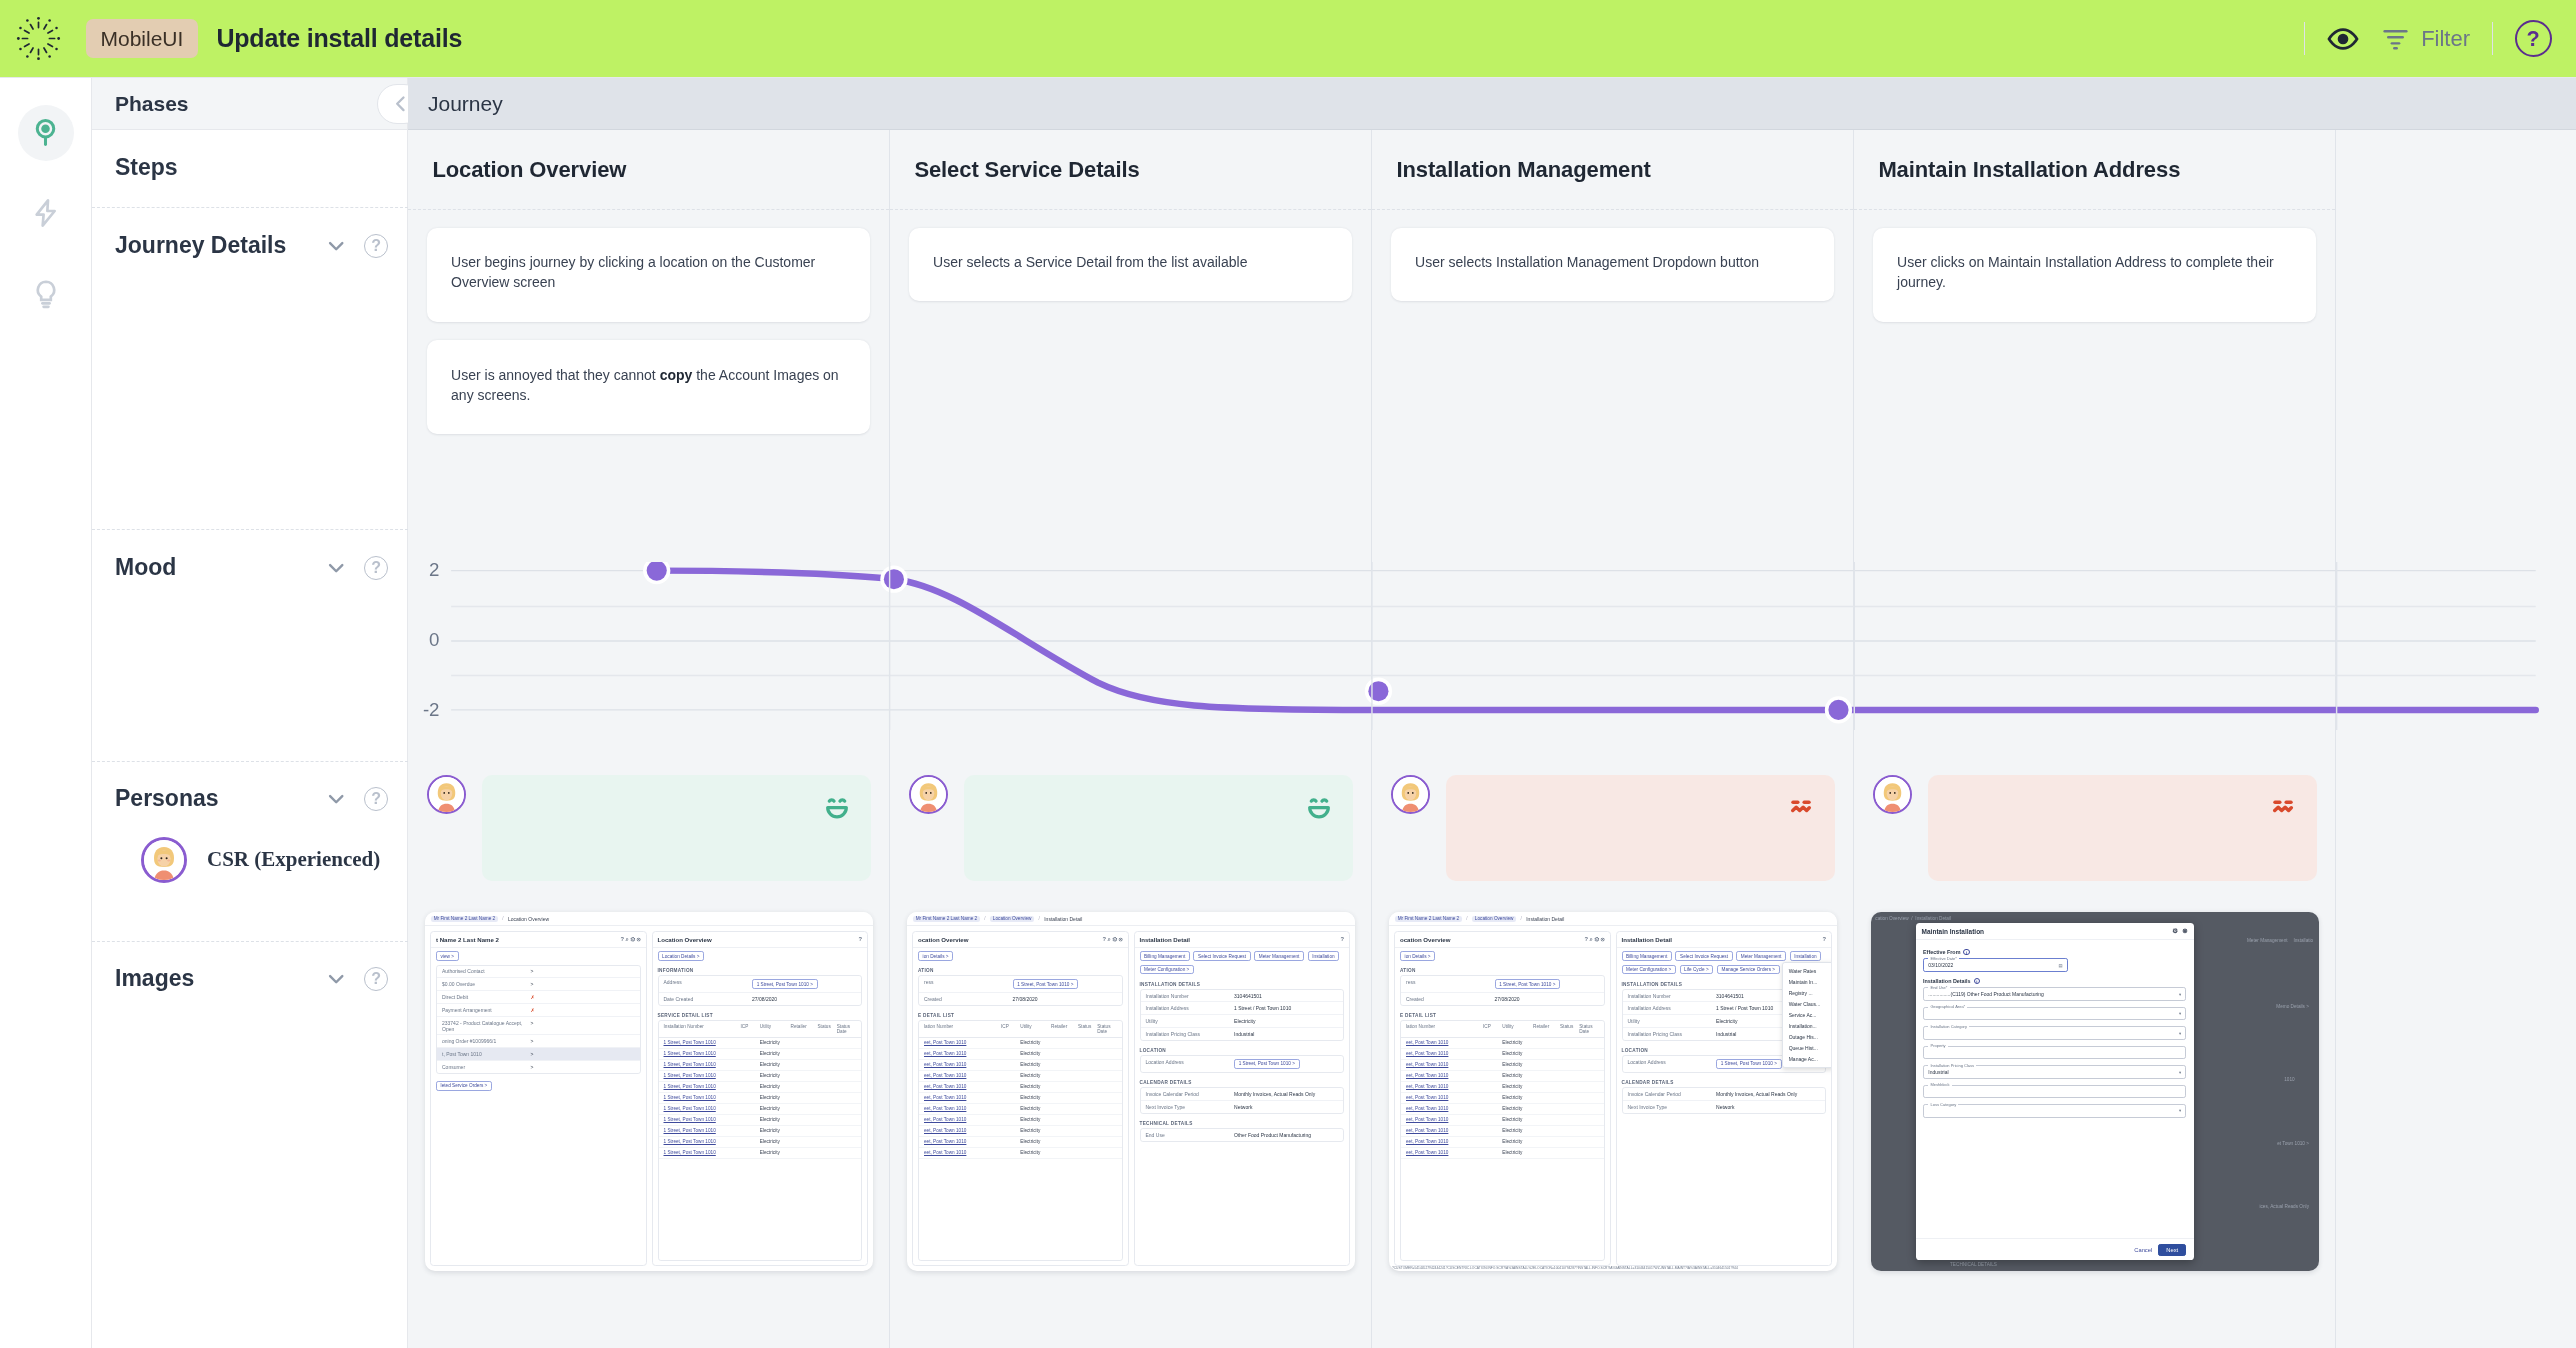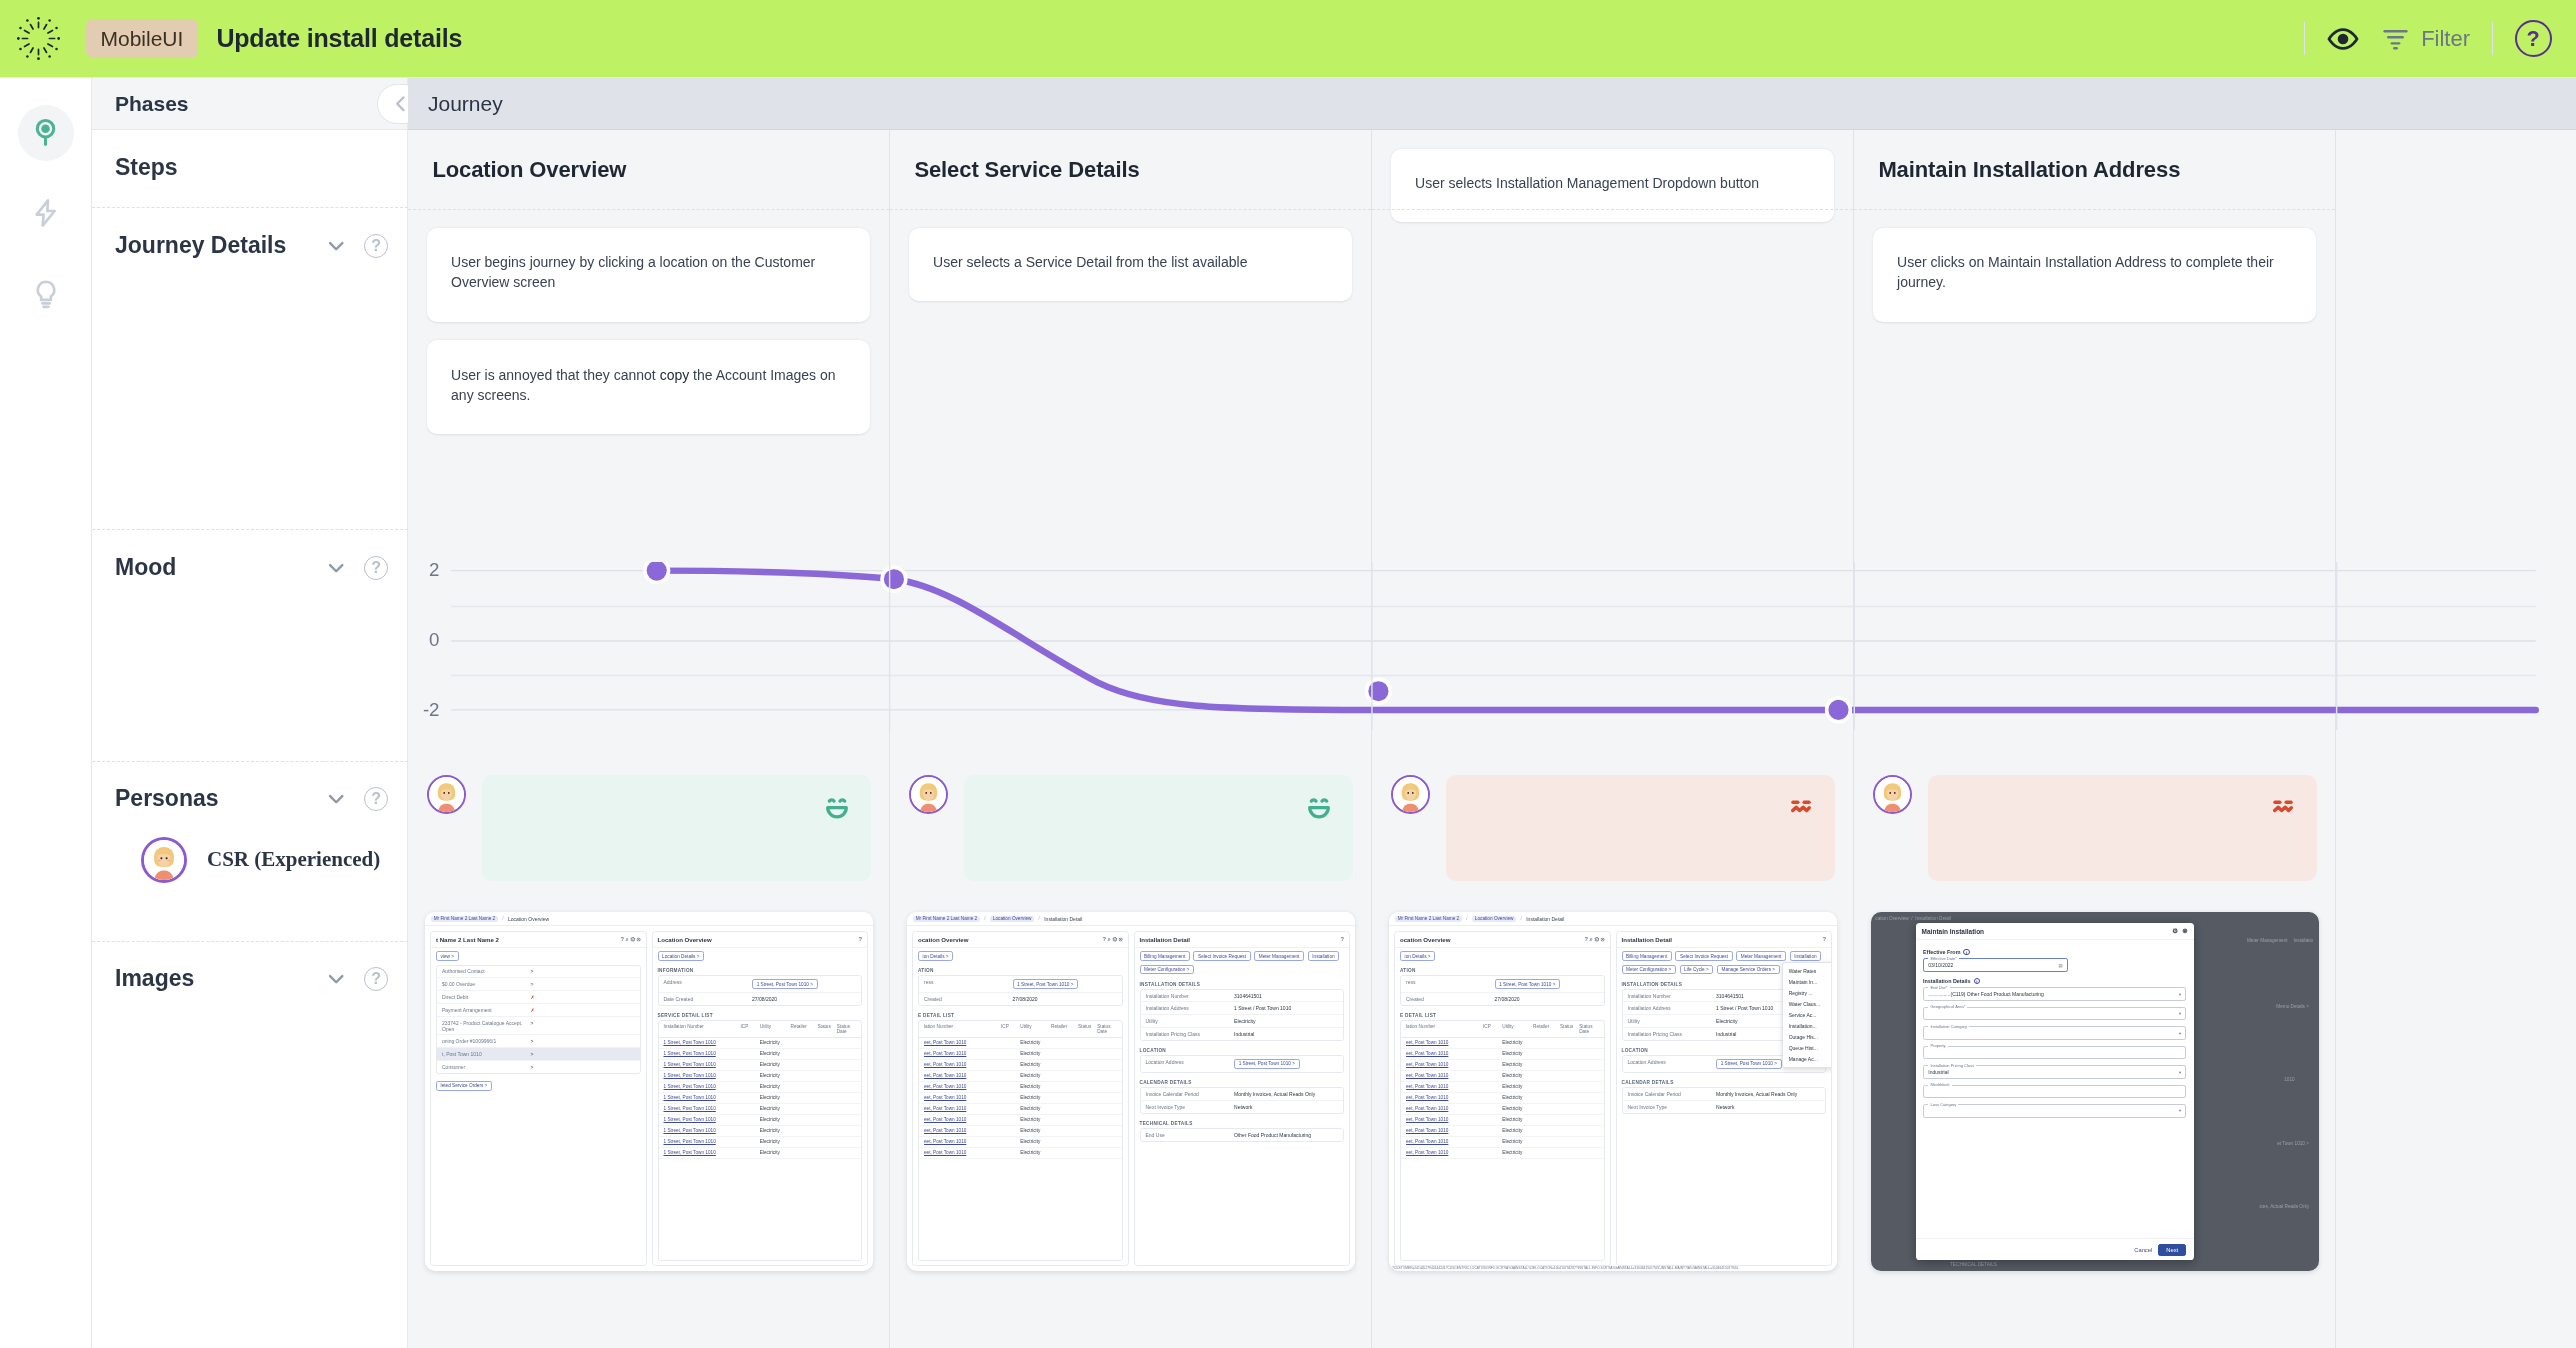--- a/index.html
+++ b/index.html
@@ -63,21 +63,21 @@
   .col.spacer { flex:1; border-right:none; }
   .col-head { height:79px; display:flex; align-items:center; padding:0 24.4px; }
   .col-title { font-size:22px; font-weight:700; color:#1f2733; letter-spacing:-0.1px; }
 
   .dash-h { position:absolute; left:0; right:0; border-top:1.4px dashed #dde1e7; }
 
   .cards { padding:18.7px 18.7px 0 18.7px; }
   .card { background:#ffffff; border-radius:10px; box-shadow:0 0.7px 2.2px rgba(30,40,60,.10);
     padding:24.4px 24.4px 29px 24.4px; margin-bottom:18.7px; }
   .card p { font-size:14px; line-height:1.45; color:#394252; }
-  .card b { font-weight:400; color:#1f2733;margin-top:20px; }
+  .card b { font-weight:700; color:#1f2733;margin-top:20px; }
 
   
   .mood-zone { position:absolute; left:0; top:484px; width:2168px; height:168px; }
   .mood-axis { position:absolute; left:0; top:0; width:2168px; height:168px; }
   .axis-lbl { position:absolute; font-size:18.7px; color:#6b7688; text-align:right; width:43px; }
 
   
   .band-row { position:absolute; left:0; top:684px; width:2168px; height:134px; display:flex; }
   .band-cell { width:482px; flex:none; display:flex; align-items:flex-start;
     padding:13px 18.7px 0 18.7px; gap:16px; position:relative; }
@@ -329,20 +329,23 @@
       </div>
       <div class="dash-h" style="top:79px"></div>
       <div class="cards">
         <div class="card">
           <p><span>User selects a Service Detail from the list available</span></p>
         </div>
       </div>
     </div>
 
     <div class="col">
+      <div class="col-head">
+        <span class="col-title">Installation Management</span>
+      </div>
       <div class="dash-h" style="top:79px"></div>
       <div class="cards">
         <div class="card">
           <p><span>User selects Installation Management Dropdown button</span></p>
         </div>
       </div>
     </div>
 
     <div class="col">
       <div class="col-head">

